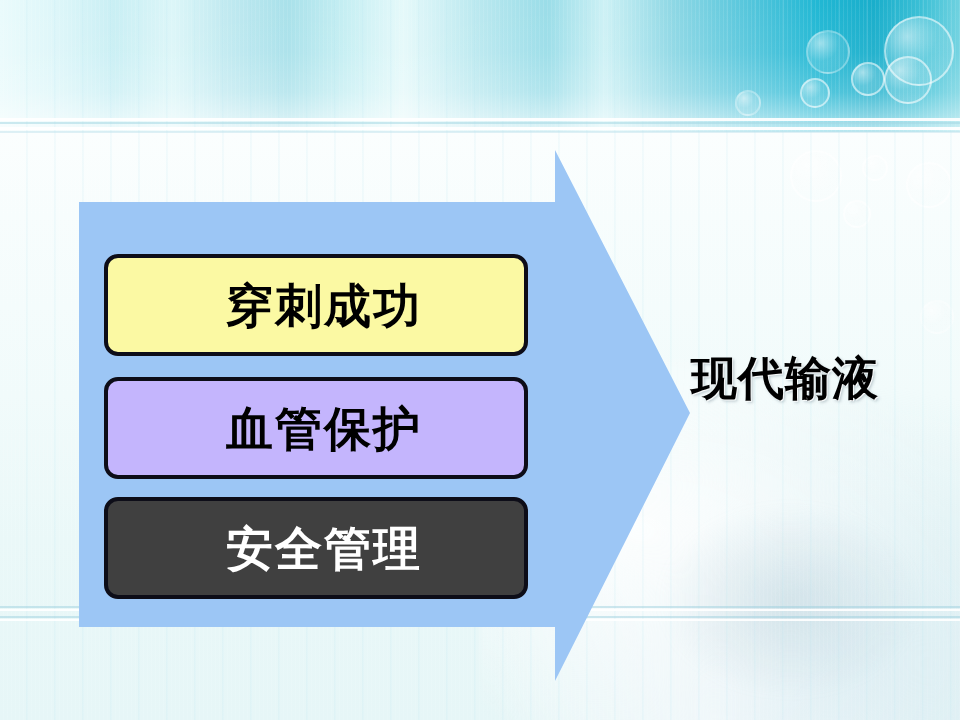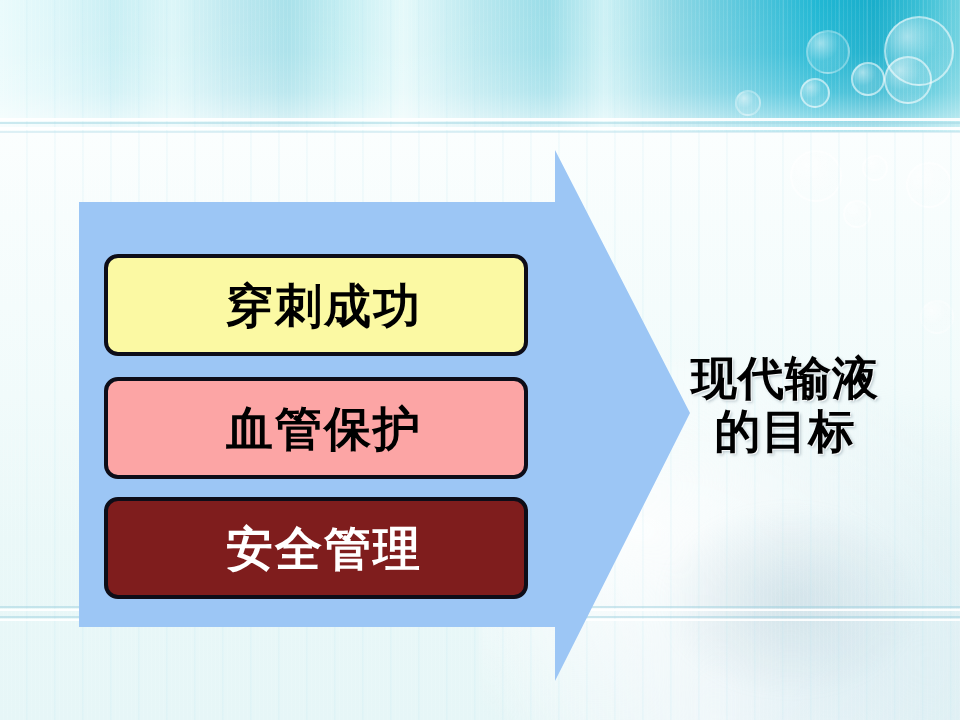--- a/index.html
+++ b/index.html
@@ -162,22 +162,22 @@
   }
   .box-label {
     font-size: 47px;
     font-weight: bold;
     letter-spacing: 2px;
     line-height: 1;
     white-space: nowrap;
     margin-left: 16px;
   }
   #box-1 { top: 254px; background: #fbf9a3; }
-  #box-2 { top: 377px; background: #fca5a5; }
-  #box-3 { top: 497px; background: #7f1d1d; }
+  #box-2 { top: 377px; background: #c4b5fd; }
+  #box-3 { top: 497px; background: #404040; }
 
   #box-1 .box-label,
   #box-2 .box-label { color: #000000; }
   #box-3 .box-label { color: #ffffff; }
 
   
   #goal-text {
     position: absolute;
     left: 640px;
     top: 352px;
@@ -239,16 +239,15 @@
   </div>
   <div class="box" id="box-2">
     <span class="box-label">血管保护</span>
   </div>
   <div class="box" id="box-3">
     <span class="box-label">安全管理</span>
   </div>
 
   <div id="goal-text">
     <span class="goal-line">现代输液</span>
-    <span class="goal-line">的目标</span>
   </div>
 
 </div>
 
 </body></html>

